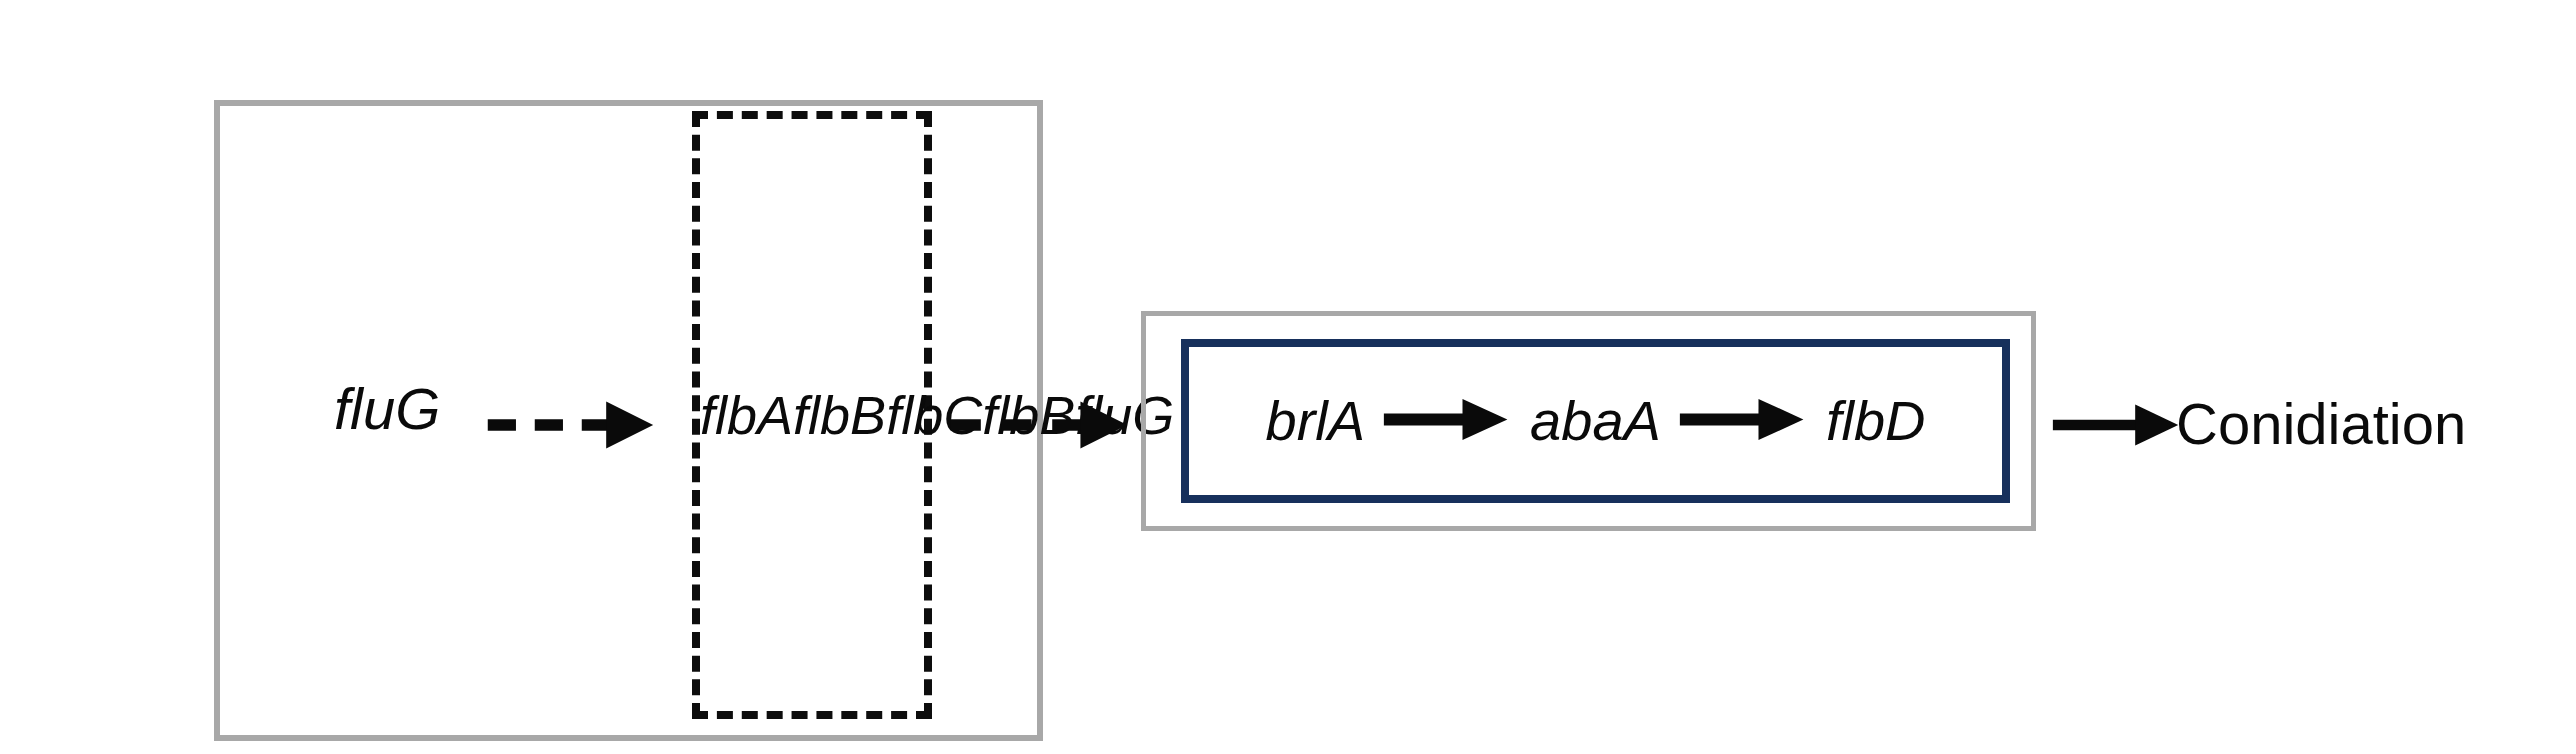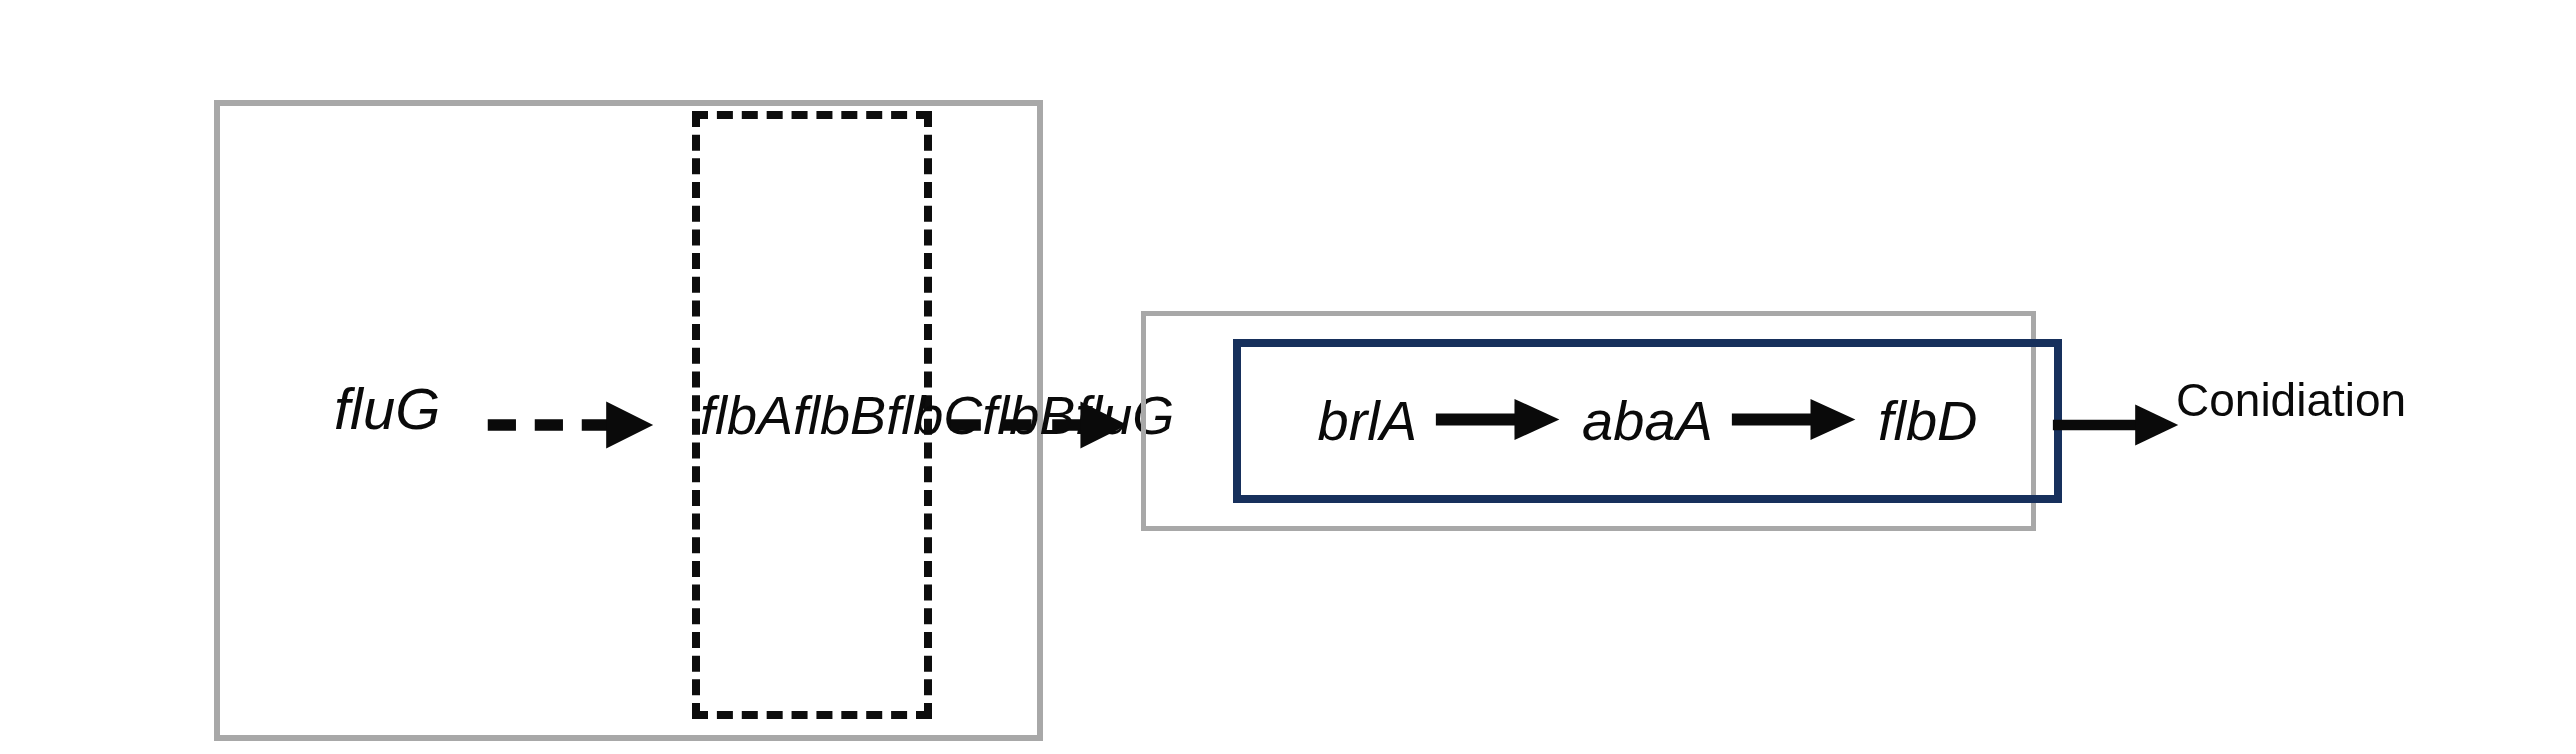--- a/index.html
+++ b/index.html
@@ -104,21 +104,21 @@
     top: 311px;
     width: 895px;
     height: 220px;
     border: 5.6px solid #a8a8a8;
     box-sizing: border-box;
     background: transparent;
   }
   
   #central-inner-box {
     position: absolute;
-    left: 1233px;
+    left: 1181px;
     top: 339px;
     width: 829px;
     height: 164px;
     border: 8.4px solid #17305c;
     box-sizing: border-box;
     background: transparent;
     display: flex;
     flex-direction: row;
     align-items: center;
     justify-content: center;
@@ -130,24 +130,24 @@
     font-size: 56px;
     color: #0a0a0a;
     white-space: nowrap;
     line-height: 1;
   }
 
   
   #conidiation-label {
     position: absolute;
     left: 2176px;
-    top: 373px;
+    top: 390px;
     font-family: "Liberation Sans", sans-serif;
     font-style: normal;
-    font-size: 46px;
+    font-size: 58px;
     color: #0a0a0a;
     white-space: nowrap;
   }
 </style>
 </head>
 <body>
 
 <div id="canvas">
 
 

